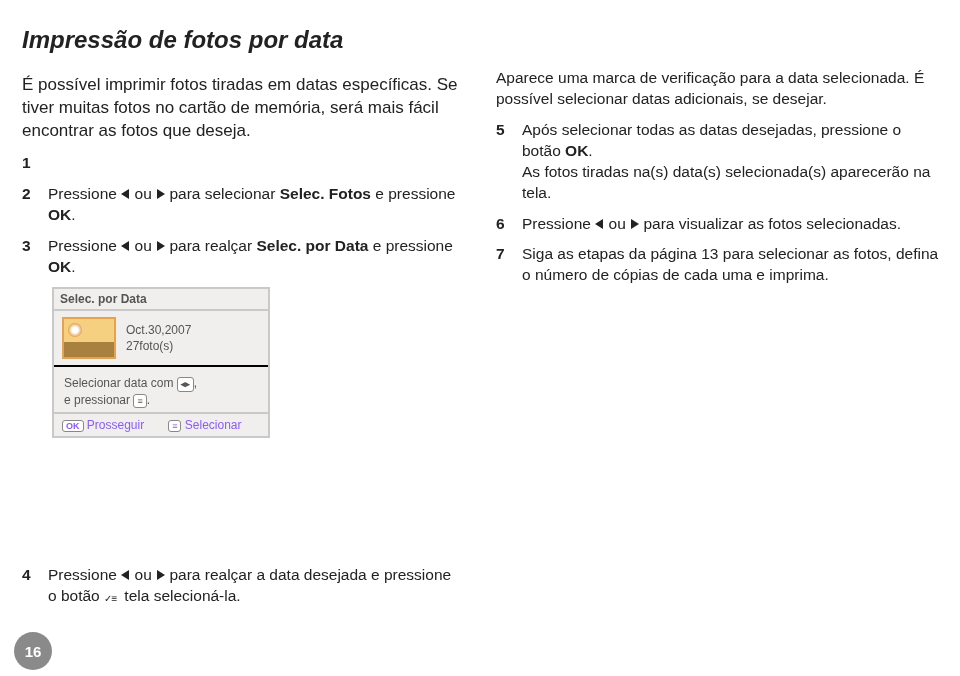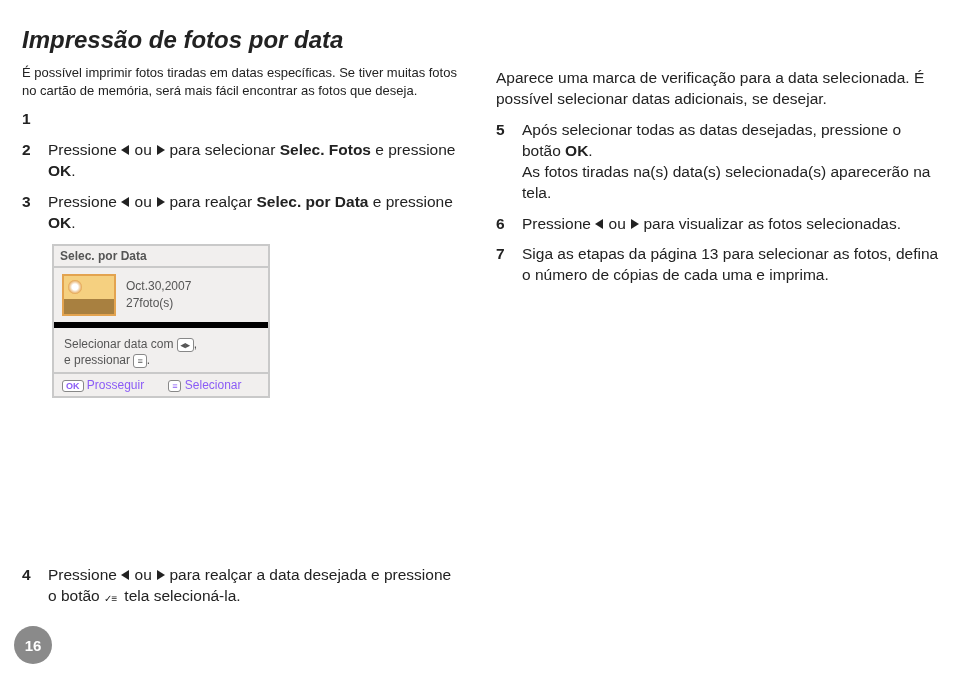--- a/index.html
+++ b/index.html
@@ -14,24 +14,24 @@
 .content {
   display: flex;
   padding: 26px 18px 0 22px;
   gap: 28px;
 }
 .col { flex: 1; }
 .title {
   font-style: italic;
   font-weight: bold;
   font-size: 24px;
-  margin-bottom: 10px;
+  margin-bottom: 20px;
 }
 .intro {
-  font-size: 13px;
+  font-size: 17px;
   line-height: 1.35;
   margin-bottom: 6px;
 }
 ol.steps { list-style: none; }
 ol.steps li {
   display: flex;
   gap: 10px;
   margin-top: 10px;
   font-size: 15.5px;
   line-height: 1.35;
@@ -77,21 +77,21 @@
   font-size: 12px;
   font-weight: bold;
   color: #555;
   padding: 3px 6px;
   border-bottom: 2px solid #c9c9c9;
 }
 .screen-row {
   display: flex;
   align-items: center;
   padding: 6px 8px;
-  border-bottom: 6px solid #000000;
+  border-bottom: 2px solid #000000;
   gap: 10px;
 }
 .thumb {
   width: 54px; height: 42px;
   background: linear-gradient(#f5d080 60%, #a88040 60%);
   border: 2px solid #e3a34f;
   position: relative;
 }
 .thumb::before {
   content: "";
@@ -129,21 +129,21 @@
 }
 .step4 {
   position: absolute;
   left: 22px;
   top: 555px;
   width: 430px;
 }
 .page-num {
   position: absolute;
   left: 14px;
-  bottom: 12px;
+  bottom: 6px;
   width: 38px; height: 38px;
   border-radius: 50%;
   background: #8a8a8a;
   color: #fff;
   font-weight: bold;
   font-size: 15px;
   display: flex;
   align-items: center;
   justify-content: center;
 }

